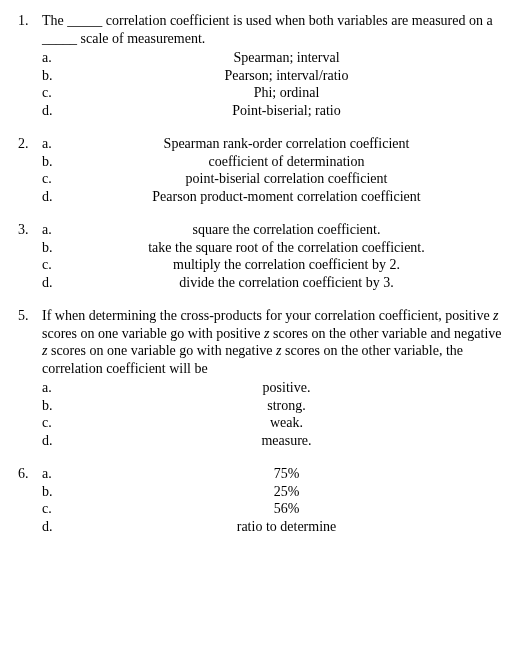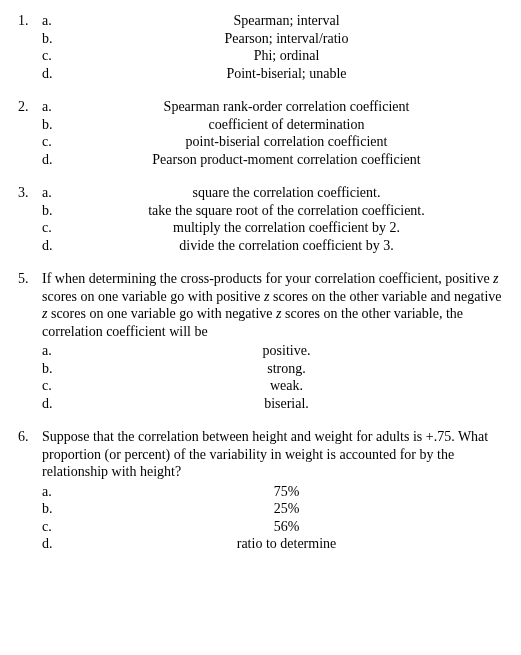--- a/index.html
+++ b/index.html
@@ -48,36 +48,37 @@
   }
   .ital { font-style: italic; }
 </style>
 </head>
 <body>
 
 <div id="container">
     <div class="question">
       <div class="qnum">1.</div>
       <div class="qbody">
+        <div class="stem"><span>The </span><span>_____</span><span> correlation coefficient is used when both variables are measured on a </span><span>_____</span><span> scale of measurement.</span></div>
         <div class="opts">
           <div class="opt">
             <div class="optlabel"><span>a.</span></div>
             <div class="opttext"><span>Spearman; interval</span></div>
           </div>
           <div class="opt">
             <div class="optlabel"><span>b.</span></div>
             <div class="opttext"><span>Pearson; interval/ratio</span></div>
           </div>
           <div class="opt">
             <div class="optlabel"><span>c.</span></div>
             <div class="opttext"><span>Phi; ordinal</span></div>
           </div>
           <div class="opt">
             <div class="optlabel"><span>d.</span></div>
-            <div class="opttext"><span>Point-</span><span class="sq">biserial</span><span>; unable</span></div>
+            <div class="opttext"><span>Point-</span><span class="sq">biserial</span><span>; ratio</span></div>
           </div>
         </div>
       </div>
     </div>
     <div class="question">
       <div class="qnum">2.</div>
       <div class="qbody">
         <div class="opts">
           <div class="opt">
             <div class="optlabel"><span>a.</span></div>
@@ -133,29 +134,28 @@
           <div class="opt">
             <div class="optlabel"><span class="sq">b.</span></div>
             <div class="opttext"><span>strong.</span></div>
           </div>
           <div class="opt">
             <div class="optlabel"><span class="sq">c.</span></div>
             <div class="opttext"><span>weak.</span></div>
           </div>
           <div class="opt">
             <div class="optlabel"><span class="sq">d.</span></div>
-            <div class="opttext"><span>biserial.</span></div>
+            <div class="opttext"><span>measure.</span></div>
           </div>
         </div>
       </div>
     </div>
     <div class="question">
       <div class="qnum">6.</div>
       <div class="qbody">
-        <div class="stem"><span>Suppose that the correlation between height and weight for adults is +.75. What proportion (or percent) of the variability in weight is accounted for by the relationship with height?</span></div>
         <div class="opts">
           <div class="opt">
             <div class="optlabel"><span class="sq">a.</span></div>
             <div class="opttext"><span class="sq">75%</span></div>
           </div>
           <div class="opt">
             <div class="optlabel"><span>b.</span></div>
             <div class="opttext"><span>25%</span></div>
           </div>
           <div class="opt">

